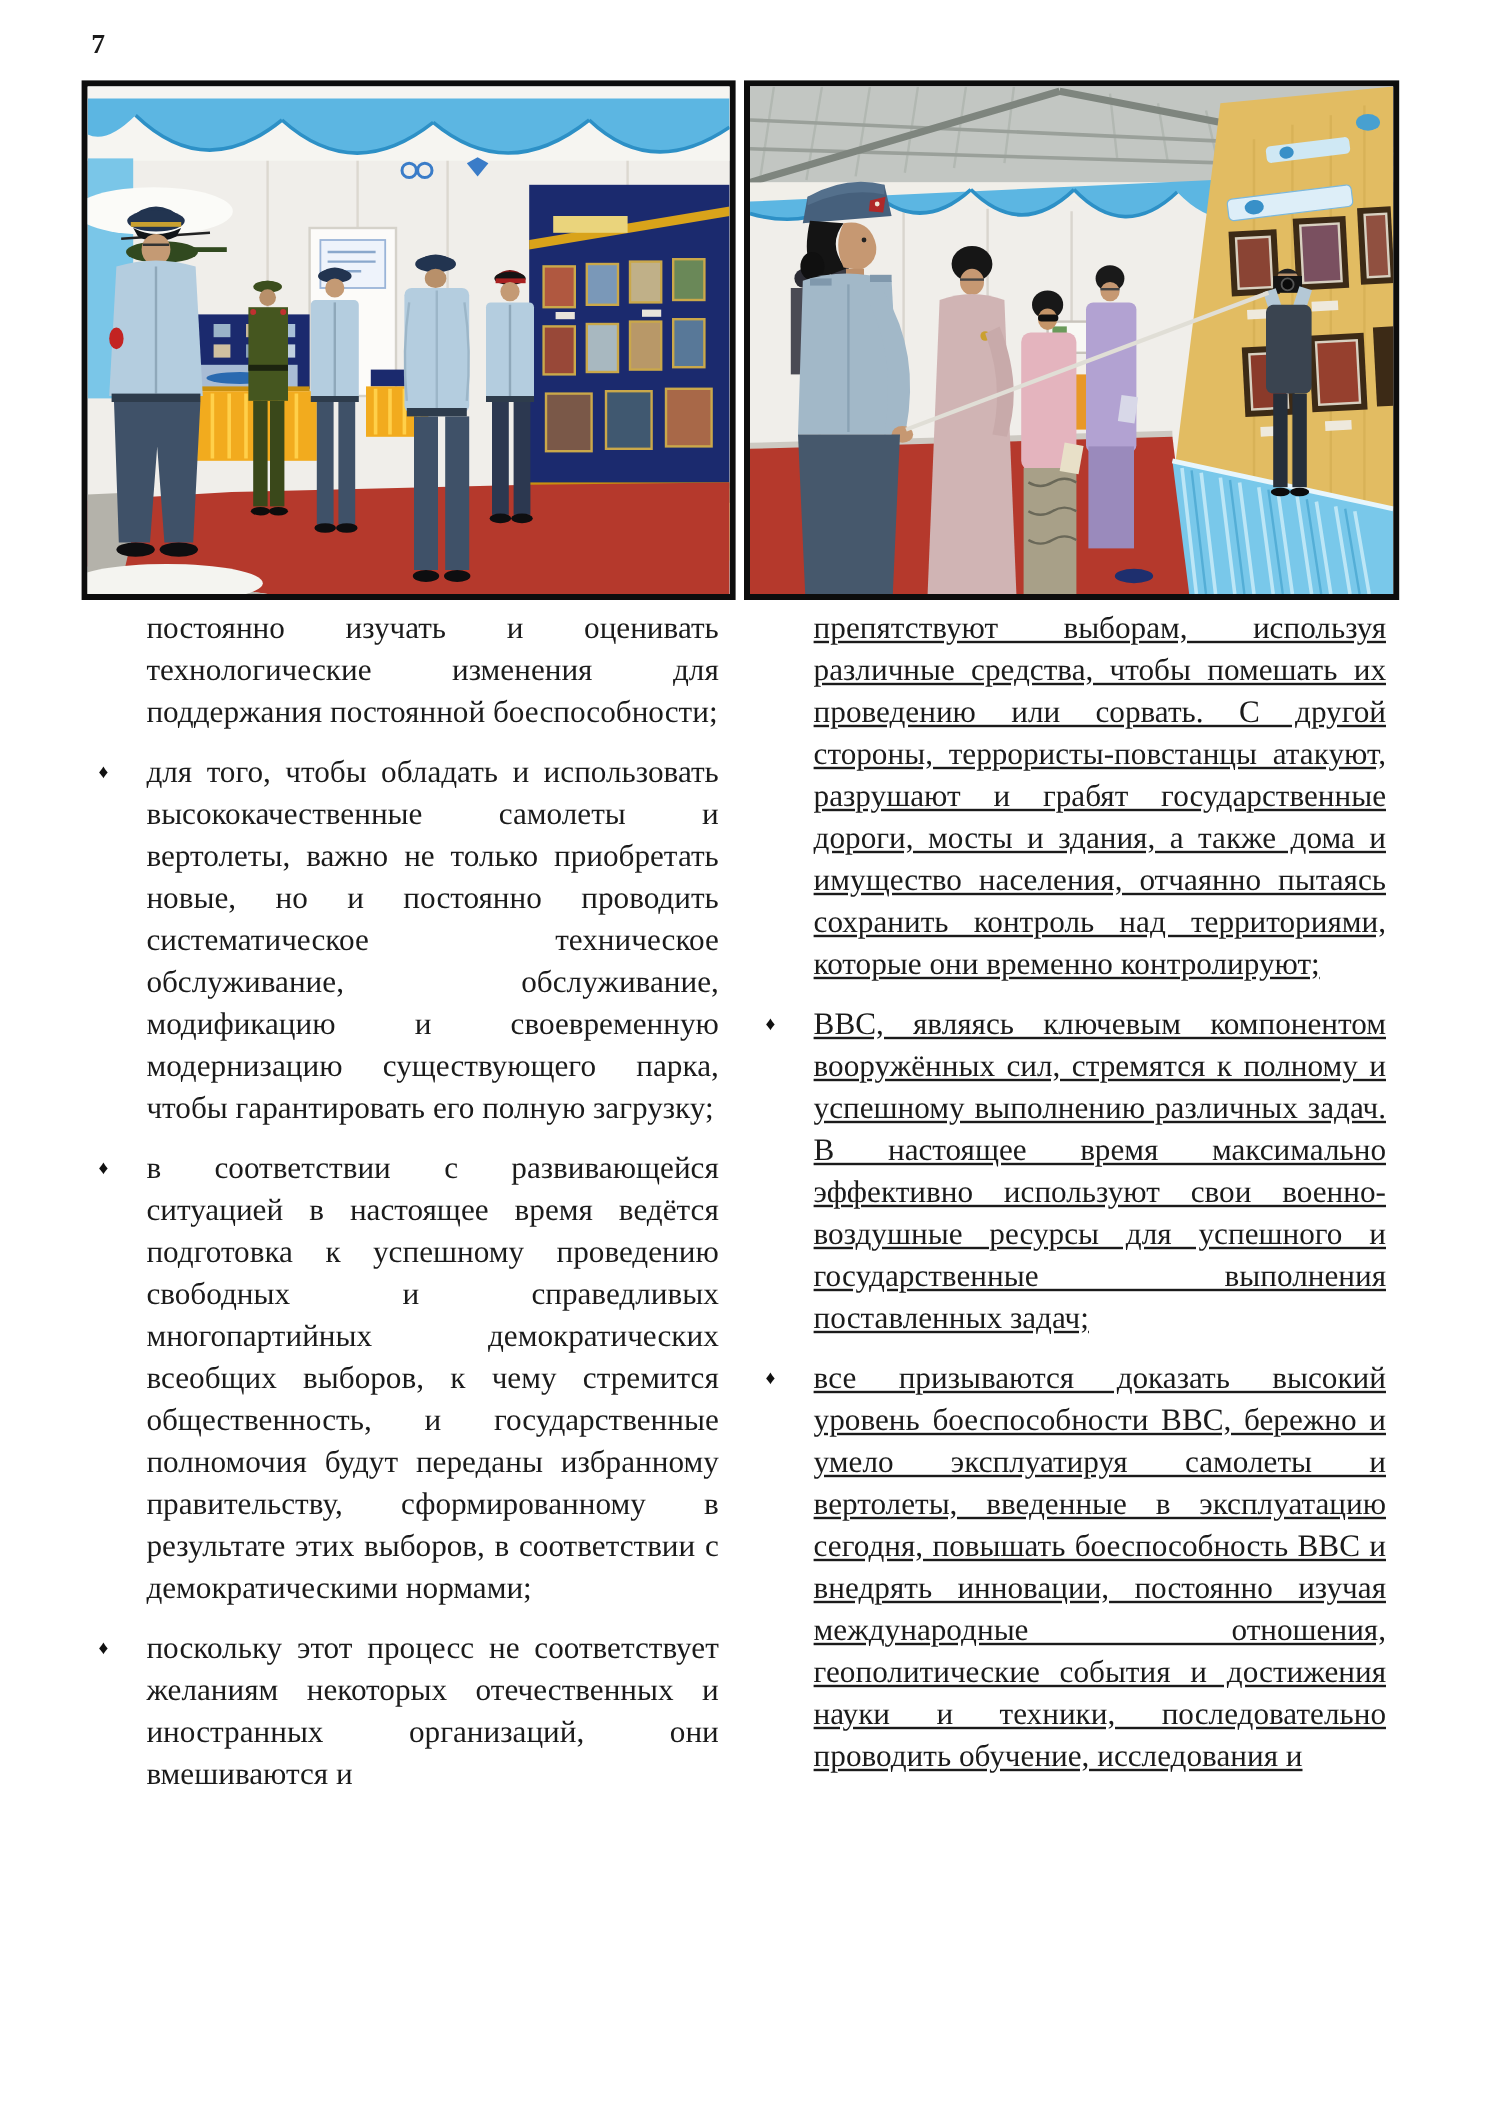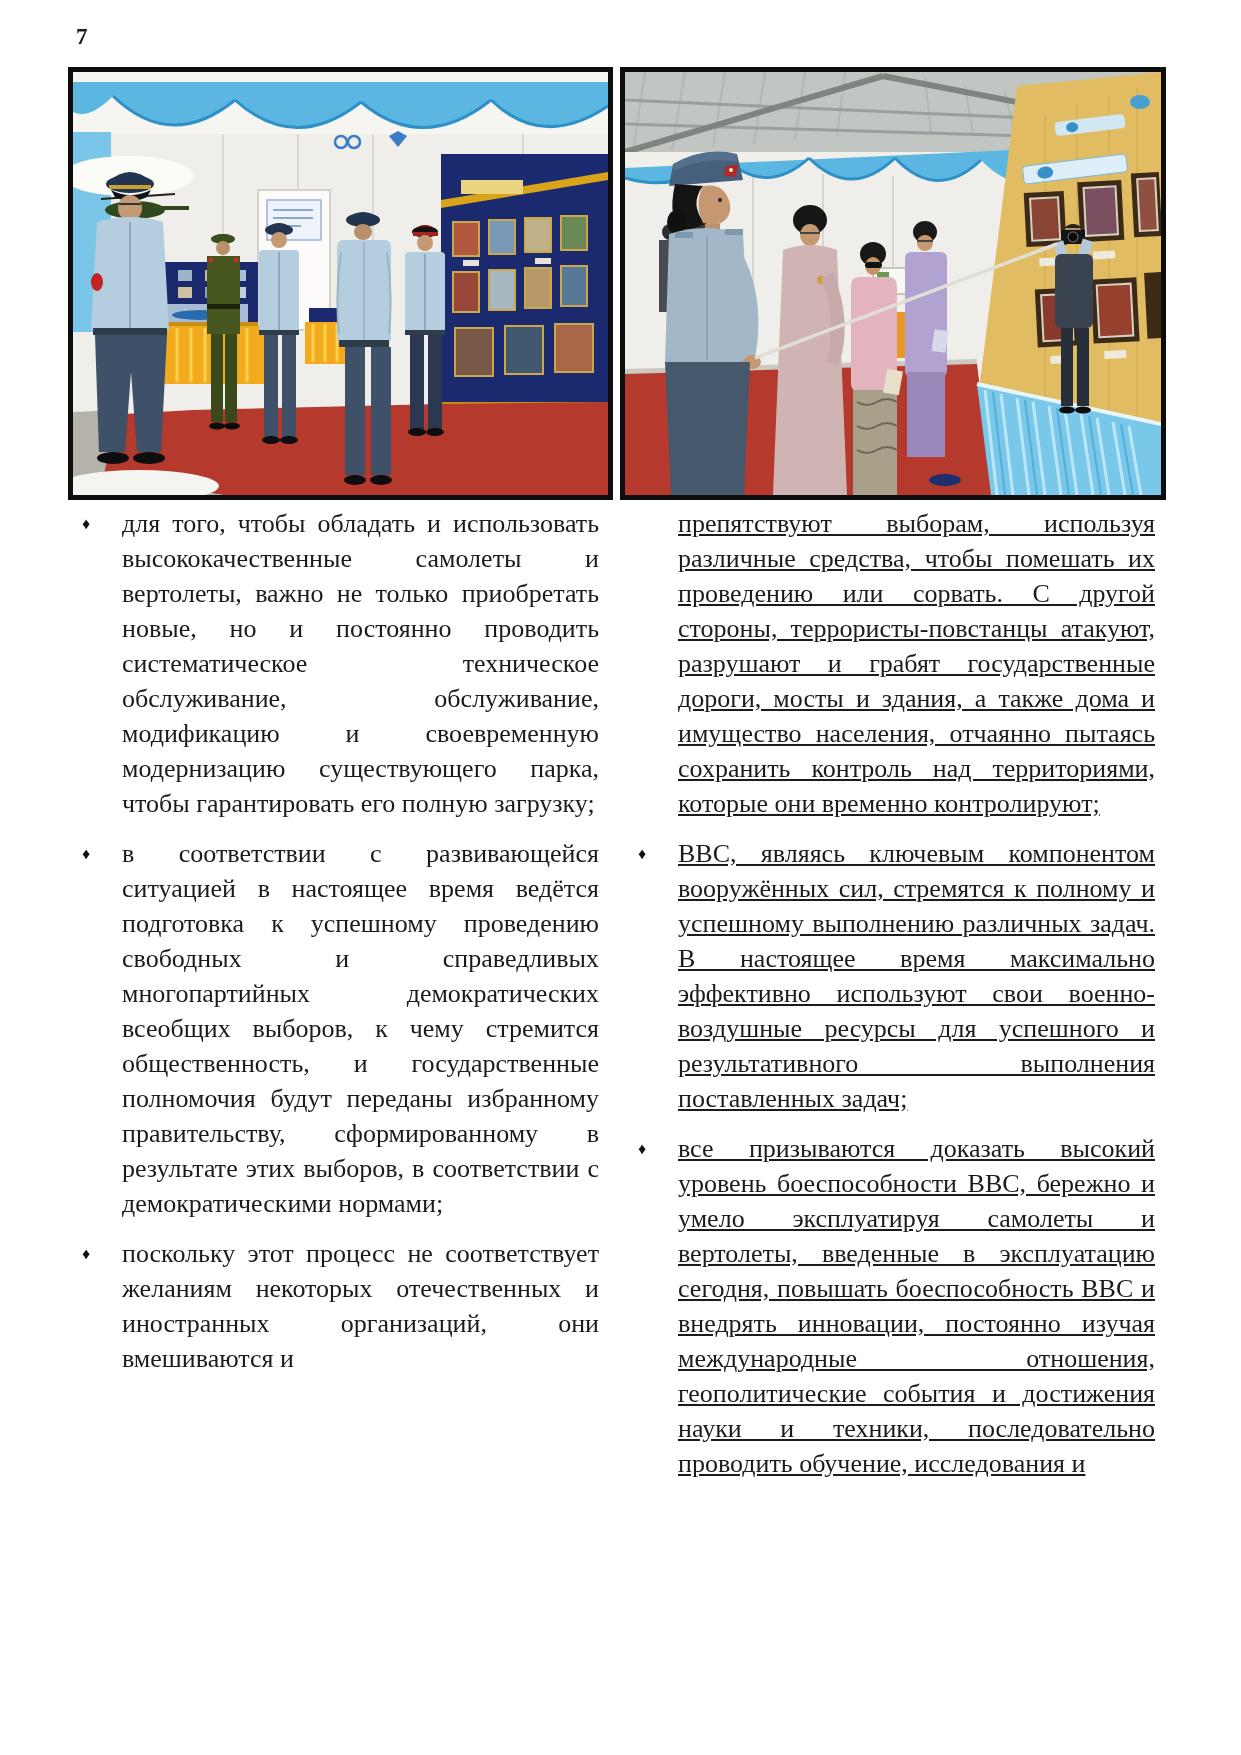--- a/index.html
+++ b/index.html
@@ -317,38 +317,41 @@
     <path d="M112,172 Q142,222 130,286 L112,290 Q122,228 100,182 Z" fill="#a2b8c8"></path>
     <ellipse cx="127" cy="290" rx="9" ry="7" fill="#c69872"></ellipse>
     <polygon points="40,290 125,290 119,423 46,423" fill="#46586c"></polygon>
   </g>
   <line x1="130" y1="286" x2="432" y2="172" stroke="#e0ded6" stroke-width="3.5"></line>
 </svg>
 </div>
 
 <div class="col" id="col-left">
   <p class="para">
+    <span>постоянно изучать и оценивать технологические изменения для поддержания постоянной боеспособности;</span>
+  </p>
+  <p class="para">
     <span class="bullet">♦</span>
     <span>для того, чтобы обладать и использовать высококачественные самолеты и вертолеты, важно не только приобретать новые, но и постоянно проводить систематическое техническое обслуживание, обслуживание, модификацию и своевременную модернизацию существующего парка, чтобы гарантировать его полную загрузку;</span>
   </p>
   <p class="para">
     <span class="bullet">♦</span>
     <span>в соответствии с развивающейся ситуацией в настоящее время ведётся подготовка к успешному проведению свободных и справедливых многопартийных демократических всеобщих выборов, к чему стремится общественность, и государственные полномочия будут переданы избранному правительству, сформированному в результате этих выборов, в соответствии с демократическими нормами;</span>
   </p>
   <p class="para">
     <span class="bullet">♦</span>
     <span>поскольку этот процесс не соответствует желаниям некоторых отечественных и иностранных организаций, они вмешиваются и</span>
   </p>
 </div>
 
 <div class="col" id="col-right">
   <p class="para">
     <span>препятствуют выборам, используя различные средства, чтобы помешать их проведению или сорвать. С другой стороны, террористы-повстанцы атакуют, разрушают и грабят государственные дороги, мосты и здания, а также дома и имущество населения, отчаянно пытаясь сохранить контроль над территориями, которые они временно контролируют;</span>
   </p>
   <p class="para">
     <span class="bullet">♦</span>
-    <span>ВВС, являясь ключевым компонентом вооружённых сил, стремятся к полному и успешному выполнению различных задач. В настоящее время максимально эффективно используют свои военно-воздушные ресурсы для успешного и результативного выполнения поставленных задач;</span>
+    <span>ВВС, являясь ключевым компонентом вооружённых сил, стремятся к полному и успешному выполнению различных задач. В настоящее время максимально эффективно используют свои военно-воздушные ресурсы для успешного и государственные выполнения поставленных задач;</span>
   </p>
   <p class="para">
     <span class="bullet">♦</span>
     <span>все призываются доказать высокий уровень боеспособности ВВС, бережно и умело эксплуатируя самолеты и вертолеты, введенные в эксплуатацию сегодня, повышать боеспособность ВВС и внедрять инновации, постоянно изучая международные отношения, геополитические события и достижения науки и техники, последовательно проводить обучение, исследования и</span>
   </p>
 </div>
 
 </body></html>

